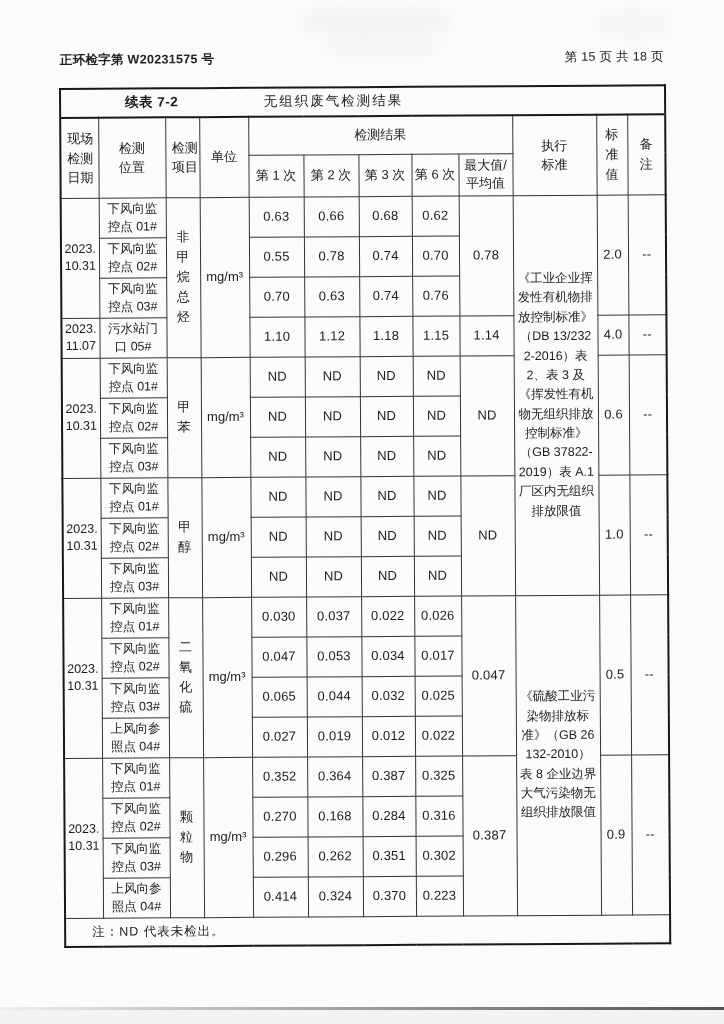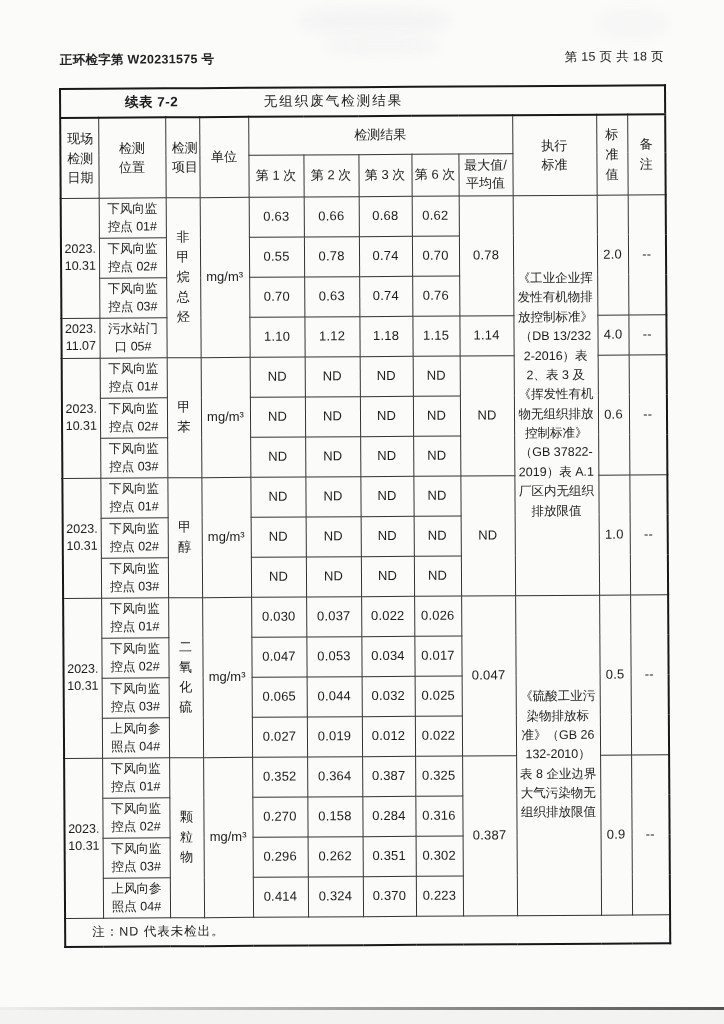--- a/index.html
+++ b/index.html
@@ -285,21 +285,21 @@
         <td class="num">0.364</td>
         <td class="num">0.387</td>
         <td class="num">0.325</td>
         <td rowspan="4" class="num">0.387</td>
         <td rowspan="4" class="num">0.9</td>
         <td rowspan="4" class="num">--</td>
       </tr>
       <tr class="data">
         <td class="loc-cell">下风向监控点 02#</td>
         <td class="num">0.270</td>
-        <td class="num">0.158</td>
+        <td class="num">0.168</td>
         <td class="num">0.284</td>
         <td class="num">0.316</td>
       </tr>
       <tr class="data">
         <td class="loc-cell">下风向监控点 03#</td>
         <td class="num">0.296</td>
         <td class="num">0.262</td>
         <td class="num">0.351</td>
         <td class="num">0.302</td>
       </tr>

